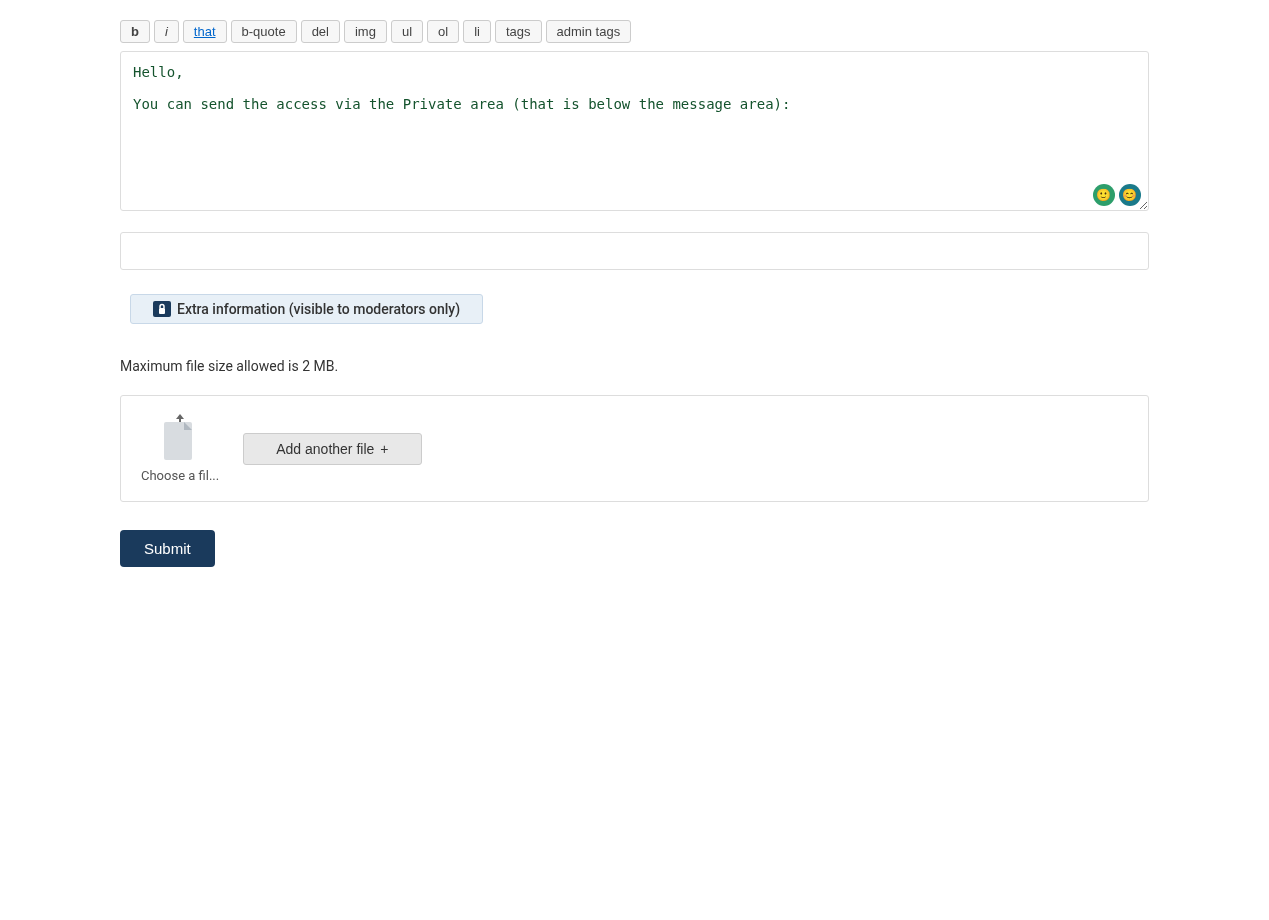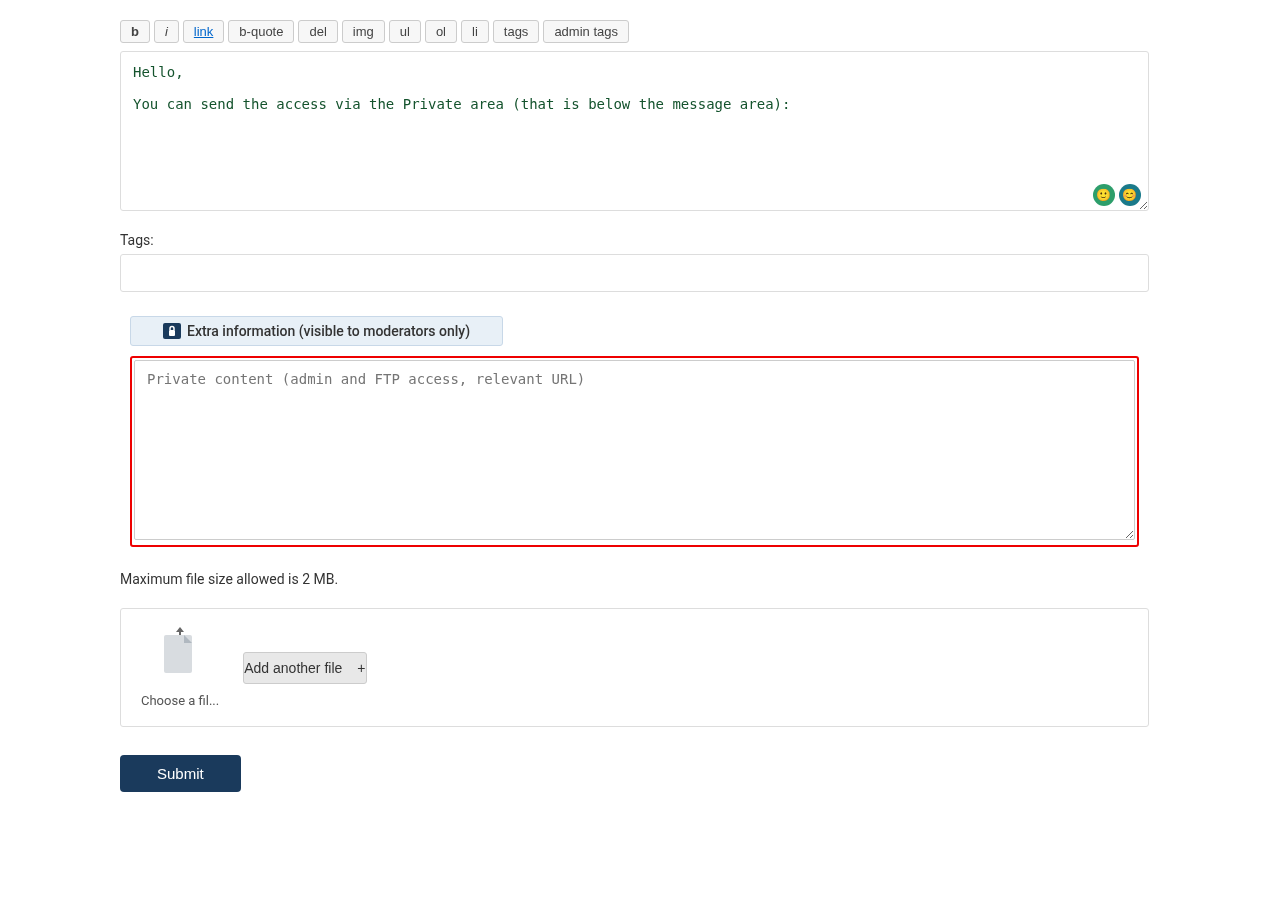--- a/index.html
+++ b/index.html
@@ -99,21 +99,21 @@
       margin-top: 24px;
       padding: 0 10px;
     }
     .extra-info-header {
       display: inline-flex;
       align-items: center;
       gap: 6px;
       background: #e8f0f7;
       border: 1px solid #c8d8e8;
       border-radius: 3px;
-      padding: 6px 32px;
+      padding: 6px 22px;
       font-size: 14px;
       color: #333;
       font-weight: 500;
       margin-bottom: 10px;
     }
     .lock-icon-wrap {
       background: #1a3a5c;
       border-radius: 2px;
       padding: 2px 4px;
       display: flex;
@@ -151,69 +151,69 @@
       padding: 18px 20px;
       display: flex;
       align-items: center;
       gap: 24px;
       background: #fff;
     }
     .file-chooser {
       display: flex;
       flex-direction: column;
       align-items: center;
-      gap: 18px;
+      gap: 6px;
       cursor: pointer;
     }
     .file-upload-icon {
       width: 40px;
       height: 48px;
       position: relative;
     }
     .file-chooser-label {
       font-size: 13px;
       color: #555;
     }
     .add-file-btn {
-      padding: 7px 0;
+      padding: 7px 32px;
       background: #e8e8e8;
       border: 1px solid #ccc;
       border-radius: 3px;
       font-size: 14px;
       color: #333;
       cursor: pointer;
       display: flex;
       align-items: center;
-      gap: 15px;
+      gap: 6px;
     }
 
     
     .submit-section {
       margin-top: 28px;
     }
     .submit-btn {
       background: #1a3a5c;
       color: #fff;
       border: none;
       border-radius: 4px;
-      padding: 10px 37px;
+      padding: 10px 24px;
       font-size: 15px;
       cursor: pointer;
       font-weight: 500;
     }
   </style>
 </head>
 <body>
 
 <div class="page-wrapper">
 
   <div class="toolbar">
     <button class="toolbar-btn bold">b</button>
     <button class="toolbar-btn italic">i</button>
-    <button class="toolbar-btn link">link</button>
+    <button class="toolbar-btn link">that</button>
     <button class="toolbar-btn">b-quote</button>
     <button class="toolbar-btn">del</button>
     <button class="toolbar-btn">img</button>
     <button class="toolbar-btn">ul</button>
     <button class="toolbar-btn">ol</button>
     <button class="toolbar-btn">li</button>
     <button class="toolbar-btn">tags</button>
     <button class="toolbar-btn">admin tags</button>
   </div>
 
@@ -221,36 +221,32 @@
     <textarea class="reply-textarea" style="">Hello,
 
 You can send the access via the Private area (that is below the message area):</textarea>
     <div class="emoji-icons">
       <div class="emoji-icon emoji-green">🙂</div>
       <div class="emoji-icon emoji-teal">😊</div>
     </div>
   </div>
 
   <div class="tags-section">
-    <div class="tags-label">Tags:</div>
     <input type="text" class="tags-input" value="" style="">
   </div>
 
   <div class="extra-info-section">
     <div class="extra-info-header">
       <div class="lock-icon-wrap">
         <svg width="10" height="12" viewBox="0 0 10 12" fill="none">
           <rect x="2" y="5" width="6" height="6" rx="1" fill="white"></rect>
           <path d="M3 5V3.5C3 2.4 3.9 1.5 5 1.5C6.1 1.5 7 2.4 7 3.5V5" stroke="white" stroke-width="1.5" fill="none"></path>
         </svg>
       </div>
       <span>Extra information (visible to moderators only)</span>
-    </div>
-    <div class="private-textarea-wrapper">
-      <textarea class="private-textarea" placeholder="Private content (admin and FTP access, relevant URL)" style=""></textarea>
     </div>
   </div>
 
   <div class="file-section">
     <div class="file-size-note">Maximum file size allowed is 2 MB.</div>
     <div class="file-upload-area">
       <div class="file-chooser">
         <div class="file-upload-icon">
           
           <svg width="40" height="48" viewBox="0 0 40 48" fill="none">

